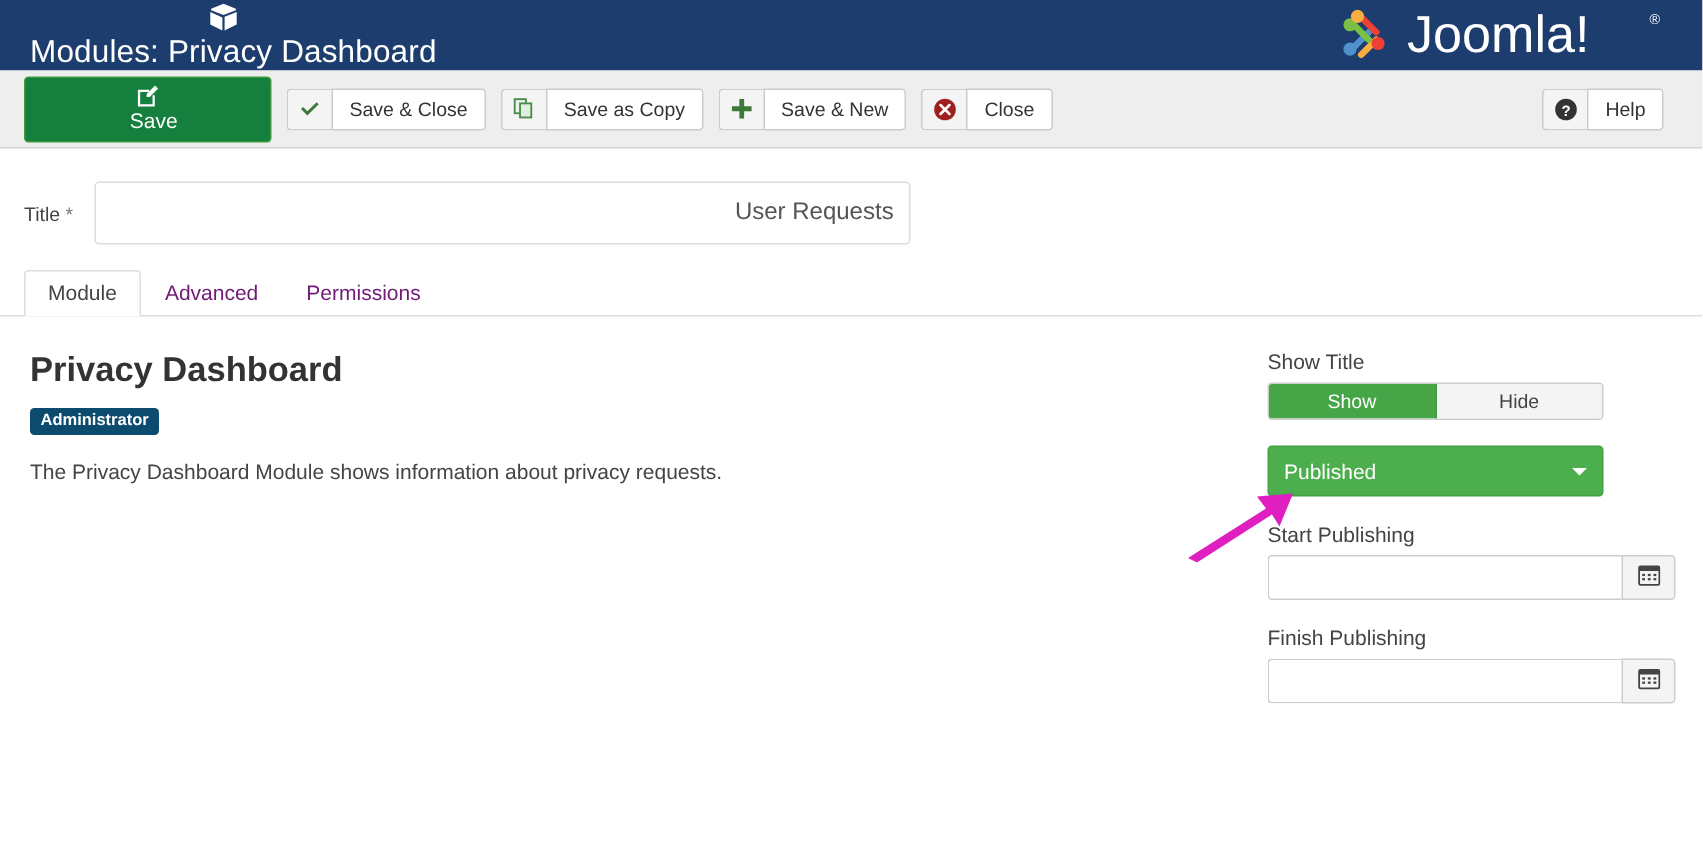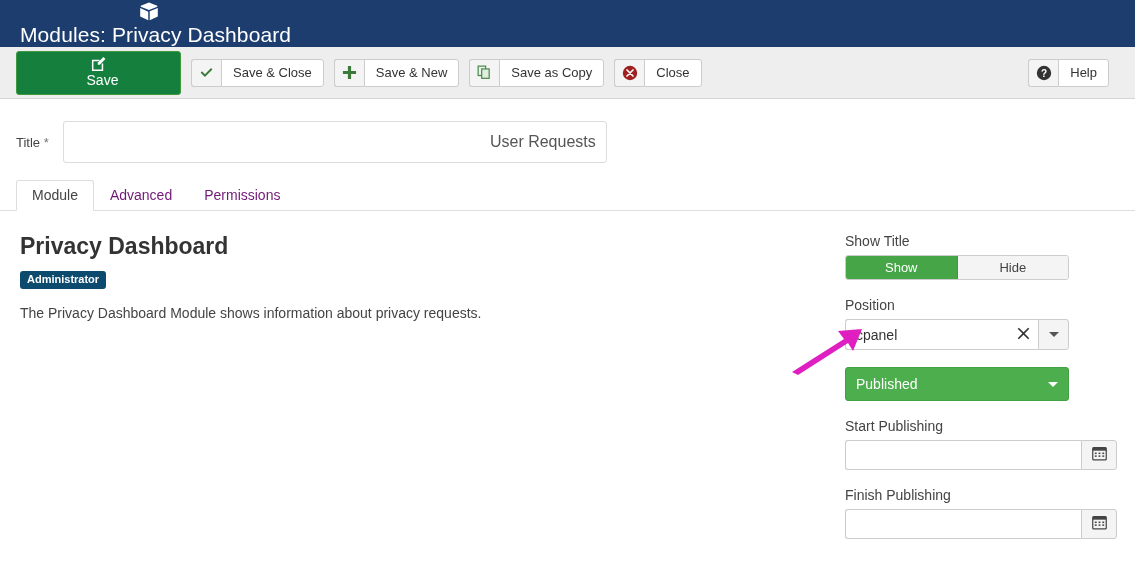--- a/index.html
+++ b/index.html
@@ -233,20 +233,38 @@
 <div id="header">
   <div class="brand-left">
     <span class="ico">
       <svg class="box-icon" viewBox="0 0 24 24" fill="#ffffff">
         <path d="M12 1.6 3 5.2v1.1l9 3.6 9-3.6V5.2zM2.4 7.6v9.2L11.2 21v-9.3zM21.6 7.6l-8.8 3.5V21l8.8-4.2z"></path>
       </svg>
     </span>
     <span id="page-title-text">Modules: Privacy Dashboard</span>
   </div>
 
+  <div id="joomla-logo">
+    <svg width="48" height="40" viewBox="0 0 64 64">
+      <g stroke-width="7" fill="none" stroke-linecap="round">
+        <path d="M20 44 L36 28" stroke="#5091cd"></path>
+        <path d="M28 52 L44 36" stroke="#f9ae41"></path>
+        <path d="M20 20 L36 36" stroke="#7ac143"></path>
+        <path d="M28 12 L44 28" stroke="#ee4035"></path>
+      </g>
+      <circle cx="16" cy="20" r="7" fill="#7ac143"></circle>
+      <circle cx="24" cy="11" r="7" fill="#f9ae41"></circle>
+      <circle cx="16" cy="46" r="7" fill="#5091cd"></circle>
+      <circle cx="46" cy="40" r="7" fill="#ee4035"></circle>
+    </svg>
+    <svg id="joomla-wordmark" viewBox="0 0 210 46">
+      <text x="0" y="35" font-family="Liberation Sans, sans-serif" font-size="40" fill="#ffffff">Joomla!</text>
+      <text x="186" y="14" font-family="Liberation Sans, sans-serif" font-size="11" fill="#ffffff">®</text>
+    </svg>
+  </div>
 </div>
 
 <div id="toolbar">
 
   <div class="btn-group">
     <button class="btn btn-save">
       <span class="ico">
         <svg width="15" height="15" viewBox="0 0 16 16" fill="#ffffff">
           <path d="M1 3h8v1.6H2.6v8.8h8.8V7H13v8H1z"></path>
           <path d="M14.6 1.4 13.2 0l-6 6v2.2h2.2l6-6z"></path>
@@ -260,35 +278,35 @@
     <span class="btn btn-icon">
       <svg width="15" height="14" viewBox="0 0 16 16" fill="#3b7a3b">
         <path d="M6.2 12.6 1.3 7.7l1.6-1.6 3.3 3.3 7-7 1.6 1.6z"></path>
       </svg>
     </span>
     <span class="btn btn-label">Save &amp; Close</span>
   </div>
 
   <div class="btn-group">
     <span class="btn btn-icon">
-      <svg width="15" height="15" viewBox="0 0 16 16" fill="#3b7a3b">
-        <path d="M6.3 1h3.4v5.3H15v3.4H9.7V15H6.3V9.7H1V6.3h5.3z"></path>
-      </svg>
-    </span>
-    <span class="btn btn-label">Save &amp; New</span>
-  </div>
-
-  <div class="btn-group">
-    <span class="btn btn-icon">
       <svg width="15" height="15" viewBox="0 0 16 16" fill="none" stroke="#4a8a4a" stroke-width="1.3">
         <rect x="1.2" y="1.2" width="8" height="10" fill="#e9f3e9"></rect>
         <rect x="5" y="4.2" width="8" height="10" fill="#dfeedf"></rect>
       </svg>
     </span>
     <span class="btn btn-label">Save as Copy</span>
+  </div>
+
+  <div class="btn-group">
+    <span class="btn btn-icon">
+      <svg width="15" height="15" viewBox="0 0 16 16" fill="#3b7a3b">
+        <path d="M6.3 1h3.4v5.3H15v3.4H9.7V15H6.3V9.7H1V6.3h5.3z"></path>
+      </svg>
+    </span>
+    <span class="btn btn-label">Save &amp; New</span>
   </div>
 
   <div class="btn-group">
     <span class="btn btn-icon">
       <svg width="16" height="16" viewBox="0 0 16 16">
         <circle cx="8" cy="8" r="7.2" fill="#9e2020"></circle>
         <path d="M5 5l6 6M11 5l-6 6" stroke="#ffffff" stroke-width="1.7" stroke-linecap="round"></path>
       </svg>
     </span>
     <span class="btn btn-label">Close</span>
@@ -330,36 +348,20 @@
   <div id="right-col">
 
     <div class="field-block">
       <div class="field-label">Show Title</div>
       <div class="toggle">
         <div class="on">Show</div>
         <div class="off">Hide</div>
       </div>
     </div>
 
-    <div class="field-block">
-      <div class="field-label">Position</div>
-      <div class="combo">
-        <div class="txt">
-          <span>cpanel</span>
-          <span class="clear">
-            <svg width="13" height="13" viewBox="0 0 16 16" fill="#333">
-              <path d="M2.3 0.9 8 6.6l5.7-5.7 1.4 1.4L9.4 8l5.7 5.7-1.4 1.4L8 9.4l-5.7 5.7-1.4-1.4L6.6 8 0.9 2.3z"></path>
-            </svg>
-          </span>
-        </div>
-        <div class="caret-btn">
-          <span class="caret"></span>
-        </div>
-      </div>
-    </div>
 
     <div class="field-block">
       <div class="select-green">
         <span>Published</span>
         <span class="caret light"></span>
       </div>
     </div>
 
     <div class="field-block">
       <div class="field-label">Start Publishing</div>

